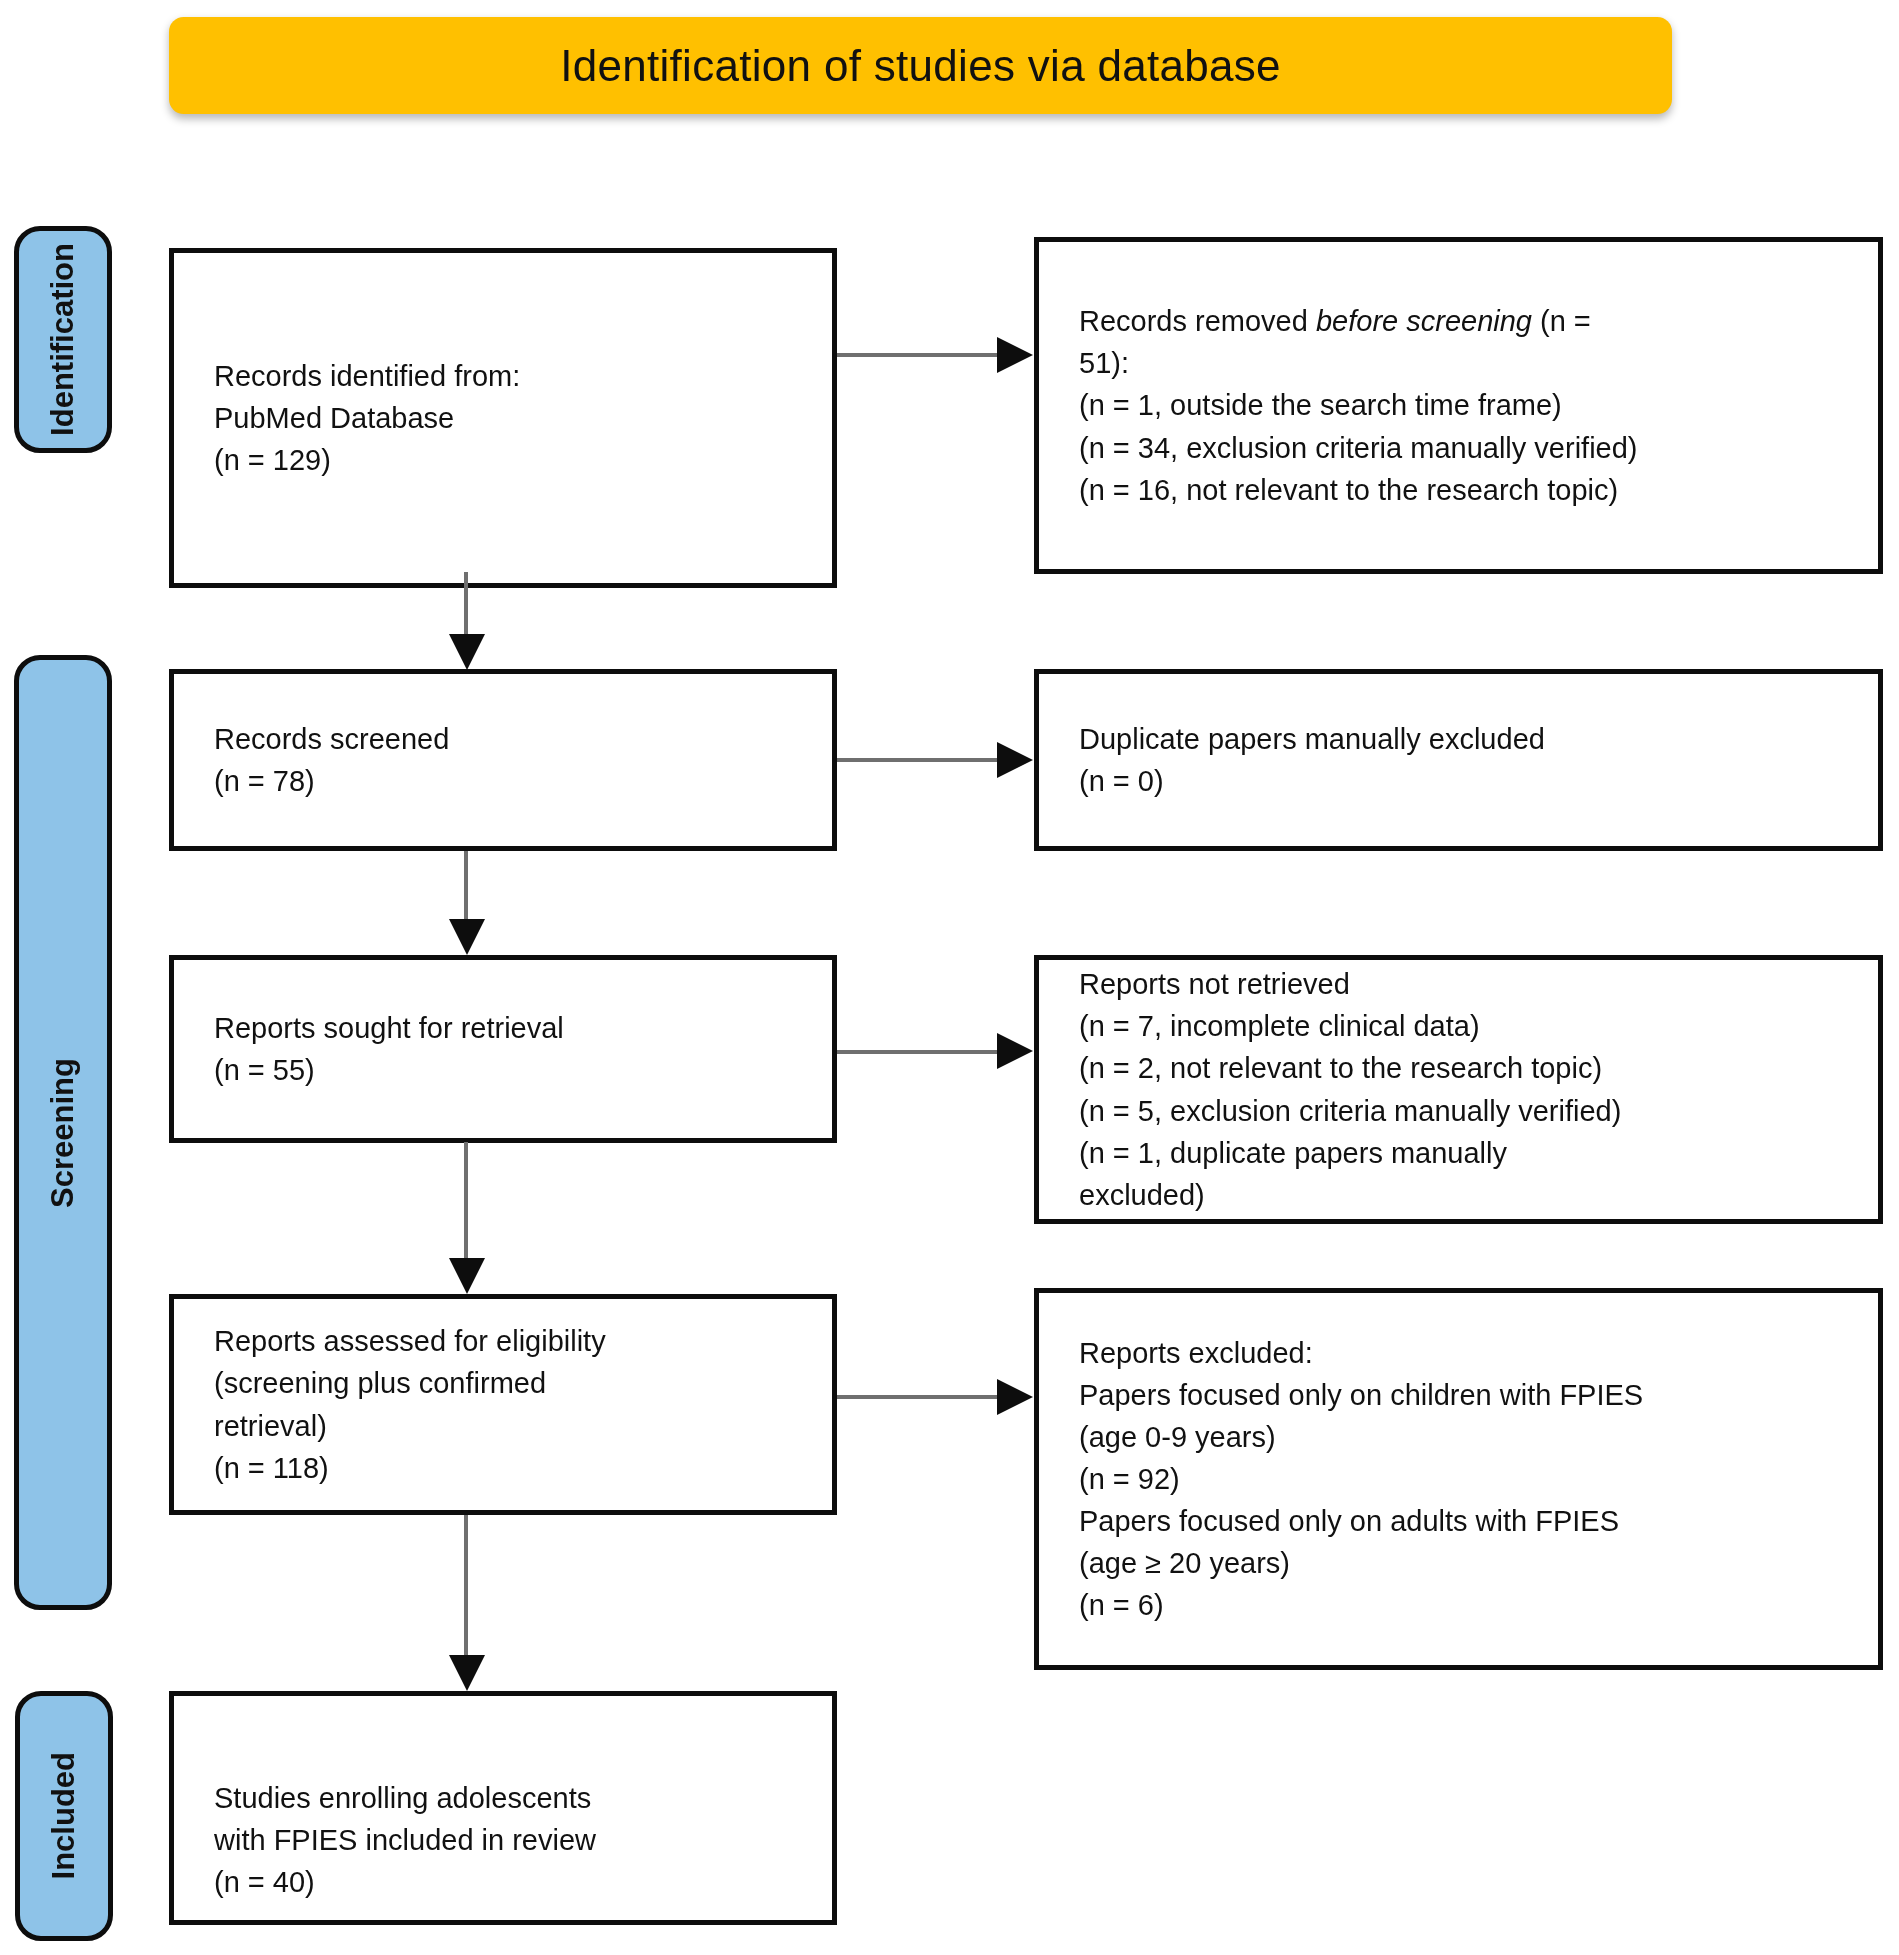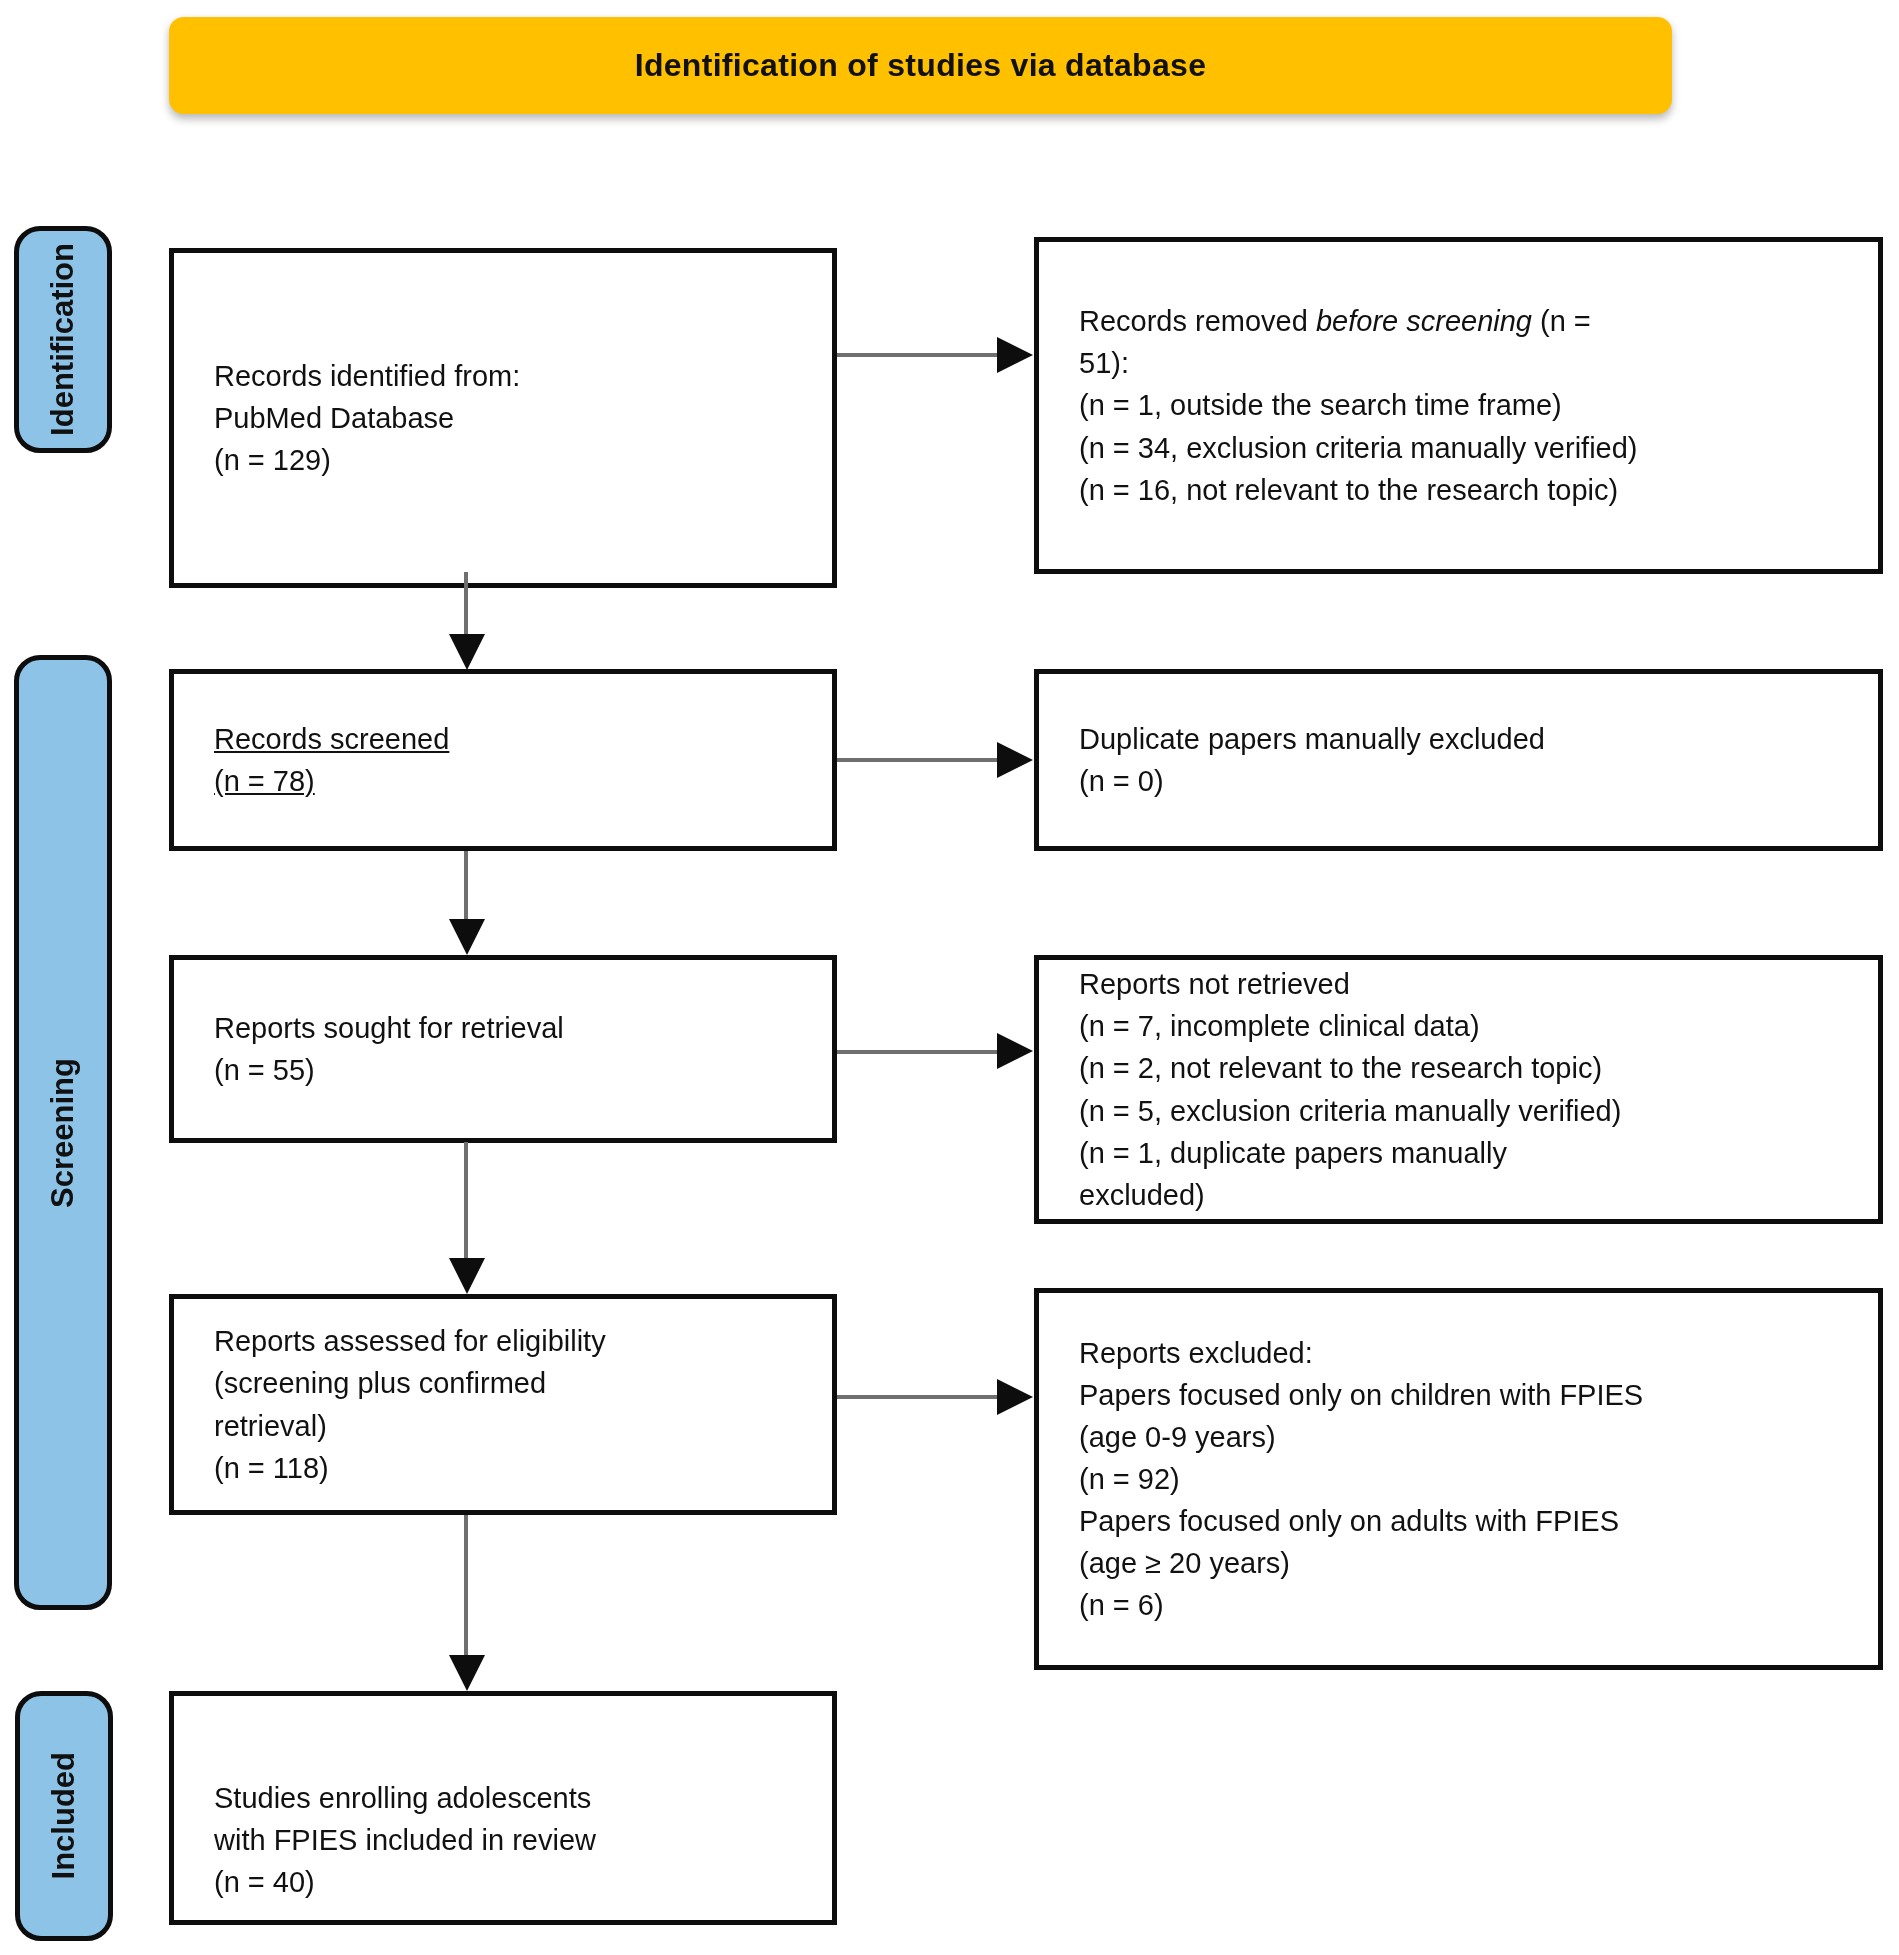--- a/index.html
+++ b/index.html
@@ -16,22 +16,22 @@
   .banner {
     position: absolute;
     left: 169px; top: 17px;
     width: 1503px; height: 97px;
     background: #FFC000;
     border-radius: 14.7px;
     box-shadow: 0 4.5px 8px rgba(0,0,0,0.28);
     display: flex; align-items: center; justify-content: center;
   }
   .banner-title {
-    font-size: 32px;
-    font-weight: bold;
+    font-size: 44px;
+    font-weight: normal;
     letter-spacing: 0.3px;
   }
 
   
   .stage {
     position: absolute;
     background: #8EC3E8;
     border: 5.1px solid #0d0d0d;
     border-radius: 26px;
     display: flex; align-items: center; justify-content: center;
@@ -59,21 +59,21 @@
     justify-content: center;
     padding: 17px 22.6px 17px 40px;
     font-size: 29px;
     line-height: 1.45;
   }
   .fbox .line { white-space: nowrap; }
   .italic { font-style: italic; }
 
   #box-identified { left: 169px;  top: 248px;  width: 668px; height: 340px; }
   #box-removed    { left: 1034px; top: 237px;  width: 849px; height: 337px; }
-  #box-screened   { left: 169px;  top: 669px; width: 668px; height: 182px; text-decoration: underline; }
+  #box-screened   { left: 169px;  top: 669px; width: 668px; height: 182px; }
   #box-duplicates { left: 1034px; top: 669px; width: 849px; height: 182px; }
   #box-sought     { left: 169px;  top: 955px; width: 668px; height: 188px; }
   #box-notretr    { left: 1034px; top: 955px; width: 849px; height: 269px; }
   #box-assessed   { left: 169px;  top: 1294px; width: 668px; height: 221px; }
   #box-excluded   { left: 1034px; top: 1288px; width: 849px; height: 382px; }
   #box-included   { left: 169px;  top: 1691px; width: 668px; height: 234px; justify-content: flex-end; }
 
   
   .vline { position: absolute; width: 4px; background: #6F6F6F; }
   .vhead {

